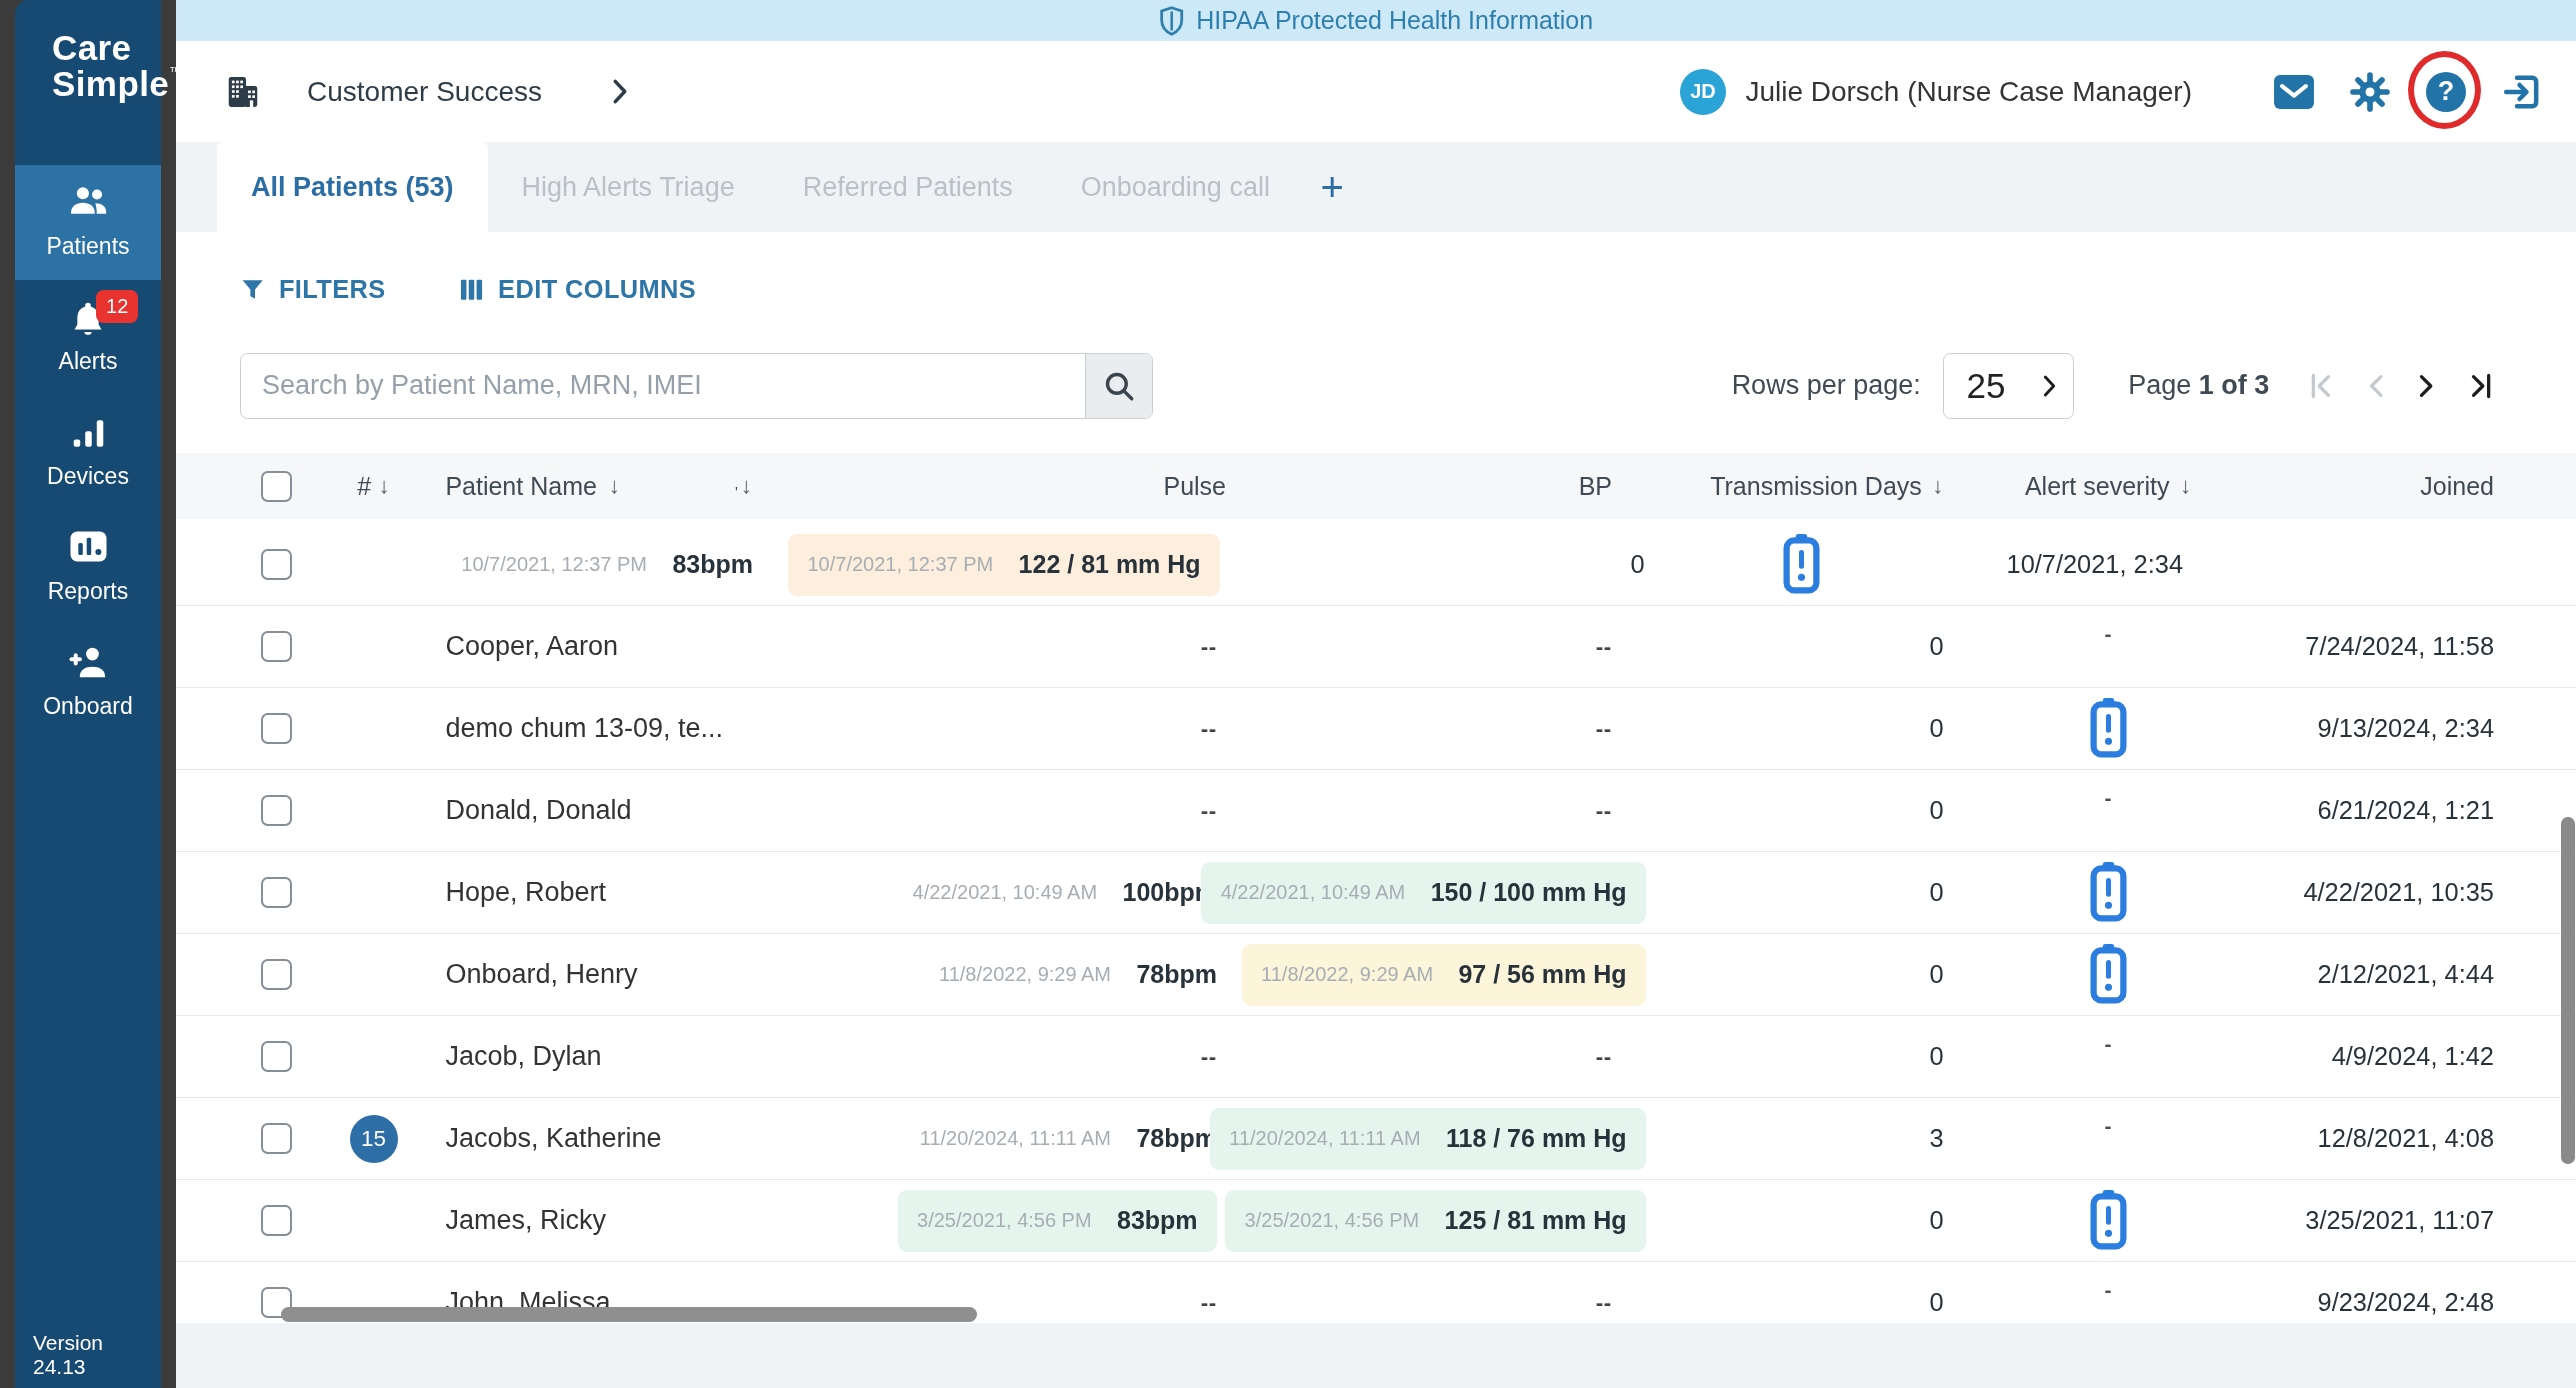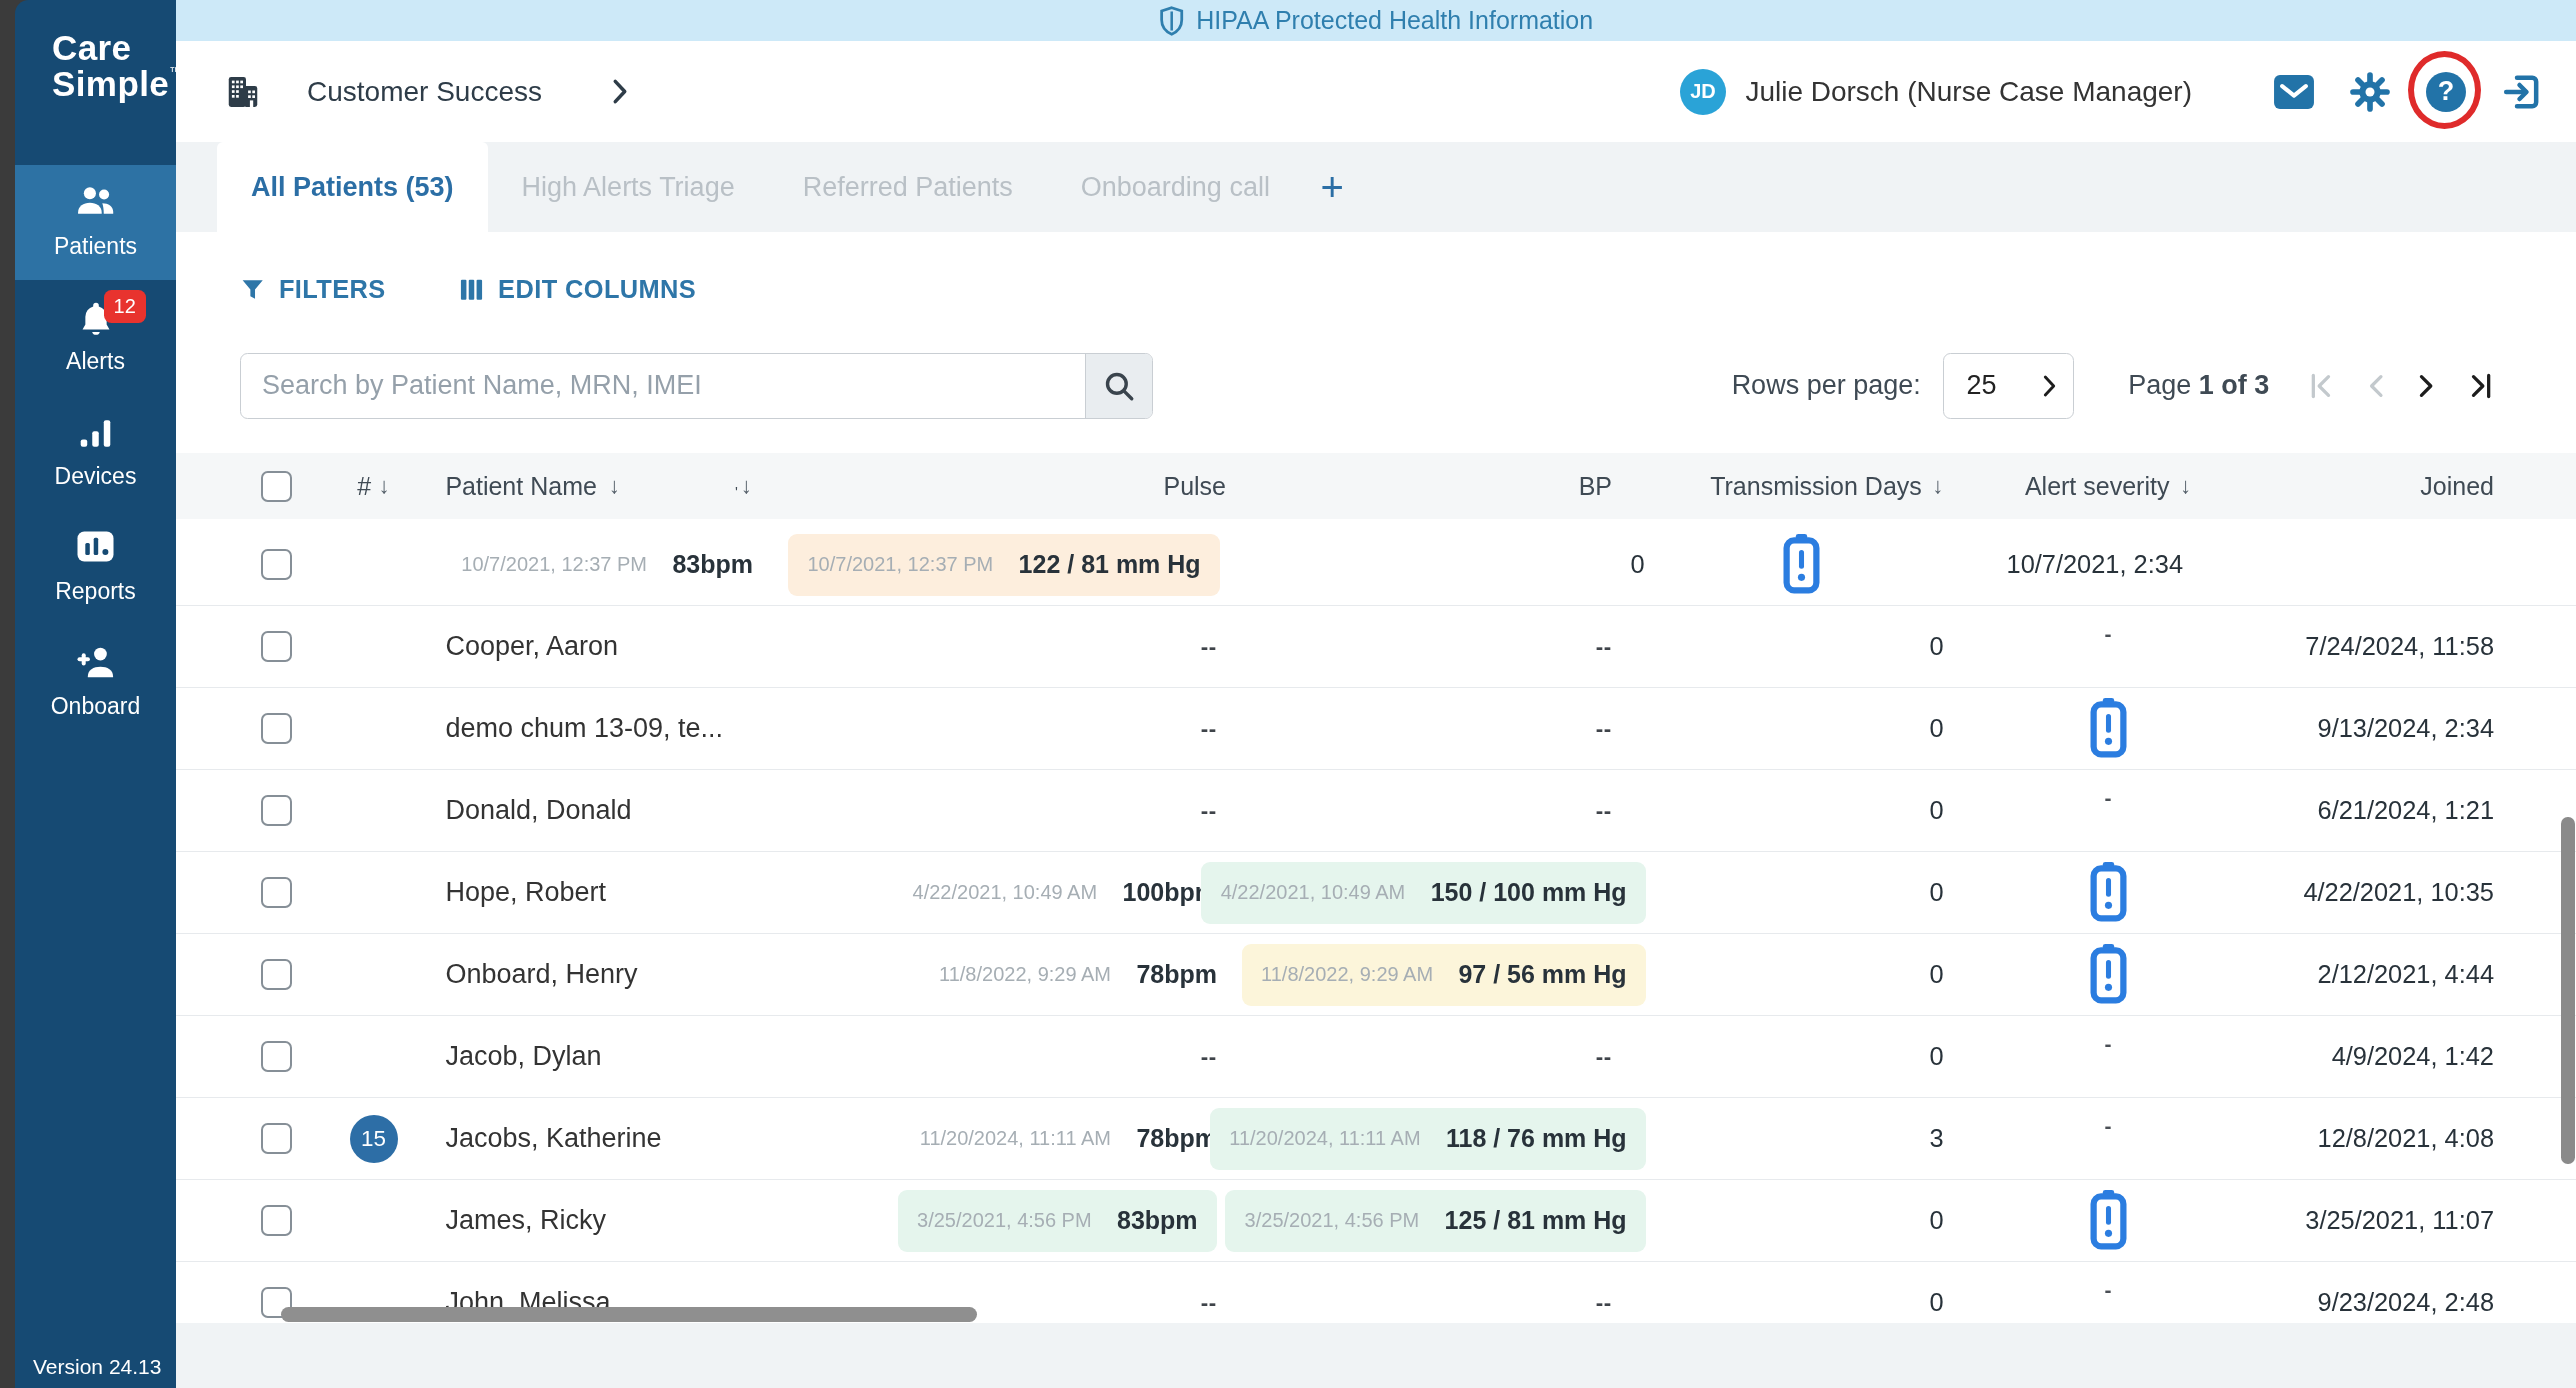--- a/index.html
+++ b/index.html
@@ -2,21 +2,21 @@
 <html style="font-size:12px"><head>
 <meta charset="utf-8">
 <style>
   html,body{margin:0;padding:0;}
   body{
     width:2576px;height:1388px;position:relative;overflow:hidden;
     background:#3b3b3b;font-family:"Liberation Sans",sans-serif;
     -webkit-font-smoothing:antialiased;
   }
   
-  .sidebar{position:absolute;left:15px;top:0;width:161px;height:1388px;background:#164a73;border-top-left-radius:13.5px;z-index:5;}
+  .sidebar{position:absolute;left:15px;top:0;width:146px;height:1388px;background:#164a73;border-top-left-radius:13.5px;z-index:5;}
   .logo{padding:30px 0 0 37px;color:#fff;font-weight:700;font-size:35px;line-height:1.04;letter-spacing:0.4px;}
   .logo .tm{font-size:12.7px;vertical-align:top;font-weight:400;}
   .nav{position:absolute;top:165px;left:0;right:0;}
   .nav-item{height:115px;display:flex;flex-direction:column;align-items:center;justify-content:center;gap:9px;color:#fff;cursor:pointer;}
   .nav-item.active{background:#2d72a4;}
   .nav-icon{position:relative;display:block;height:39px;}
   .nav-icon svg{display:block;}
   .nav-badge{position:absolute;left:25.4px;top:-10.5px;background:#e8332e;color:#fff;font-size:20px;line-height:1;border-radius:7.5px;padding:6.7px 9.7px;font-weight:400;}
   .nav-label{font-size:23px;}
   .version{position:absolute;bottom:9px;left:18px;color:#fff;font-size:21px;}
@@ -44,21 +44,21 @@
   .card{position:absolute;left:0;top:232px;right:0;height:1091px;background:#fff;overflow:hidden;}
   .toolbar{position:absolute;top:33px;left:64px;height:49px;display:flex;align-items:center;gap:72px;color:#2e76a8;font-weight:700;font-size:25.4px;justify-content:center;}
   .tool-btn{display:flex;align-items:center;gap:13.5px;cursor:pointer;letter-spacing:0.4px;}
   .searchrow{position:absolute;top:120px;left:64px;right:82px;height:67px;display:flex;align-items:center;}
   .searchbox{width:911px;height:64px;border:1.5px solid #c9ced3;border-radius:7.5px;display:flex;overflow:hidden;background:#fff;}
   .searchbox input{flex:1;border:none;outline:none;font-size:27px;padding:0 21px;color:#333;font-family:inherit;background:transparent;}
   .searchbox input::placeholder{color:#95a0aa;}
   .search-btn{width:66px;background:#e9edf0;border-left:1.5px solid #c9ced3;display:flex;align-items:center;justify-content:center;cursor:pointer;}
   .pager{margin-left:auto;display:flex;align-items:center;font-size:27px;color:#3f4a54;}
   .rpp-select{margin-left:22.4px;width:129px;height:64px;border:1.5px solid #c9ced3;border-radius:7.5px;display:flex;align-items:center;cursor:pointer;background:#fff;}
-  .rpp-value{padding-left:22.4px;font-size:27px;color:#222;flex:1;}
+  .rpp-value{padding-left:22.4px;font-size:35px;color:#222;flex:1;}
   .rpp-chev{padding-right:16.5px;display:flex;align-items:center;}
   .page-text{margin-left:54px;white-space:nowrap;}
   .page-text b{margin-left:7.5px;}
   .pagebtns{display:flex;align-items:center;gap:31px;margin-left:39px;}
   .pagebtn{display:flex;align-items:center;justify-content:center;cursor:pointer;}
   
   .grid-cols{display:grid;grid-template-columns:85px 60px 105px 299px 37px 464px 426px 299px 314px 1fr;align-items:center;}
   .thead{position:absolute;top:221px;left:0;right:0;height:66px;background:#f5f7f8;font-size:25px;color:#3f4a54;}
   .hcell{display:flex;align-items:center;white-space:nowrap;}
   .h-num{justify-content:center;gap:7.5px;}

